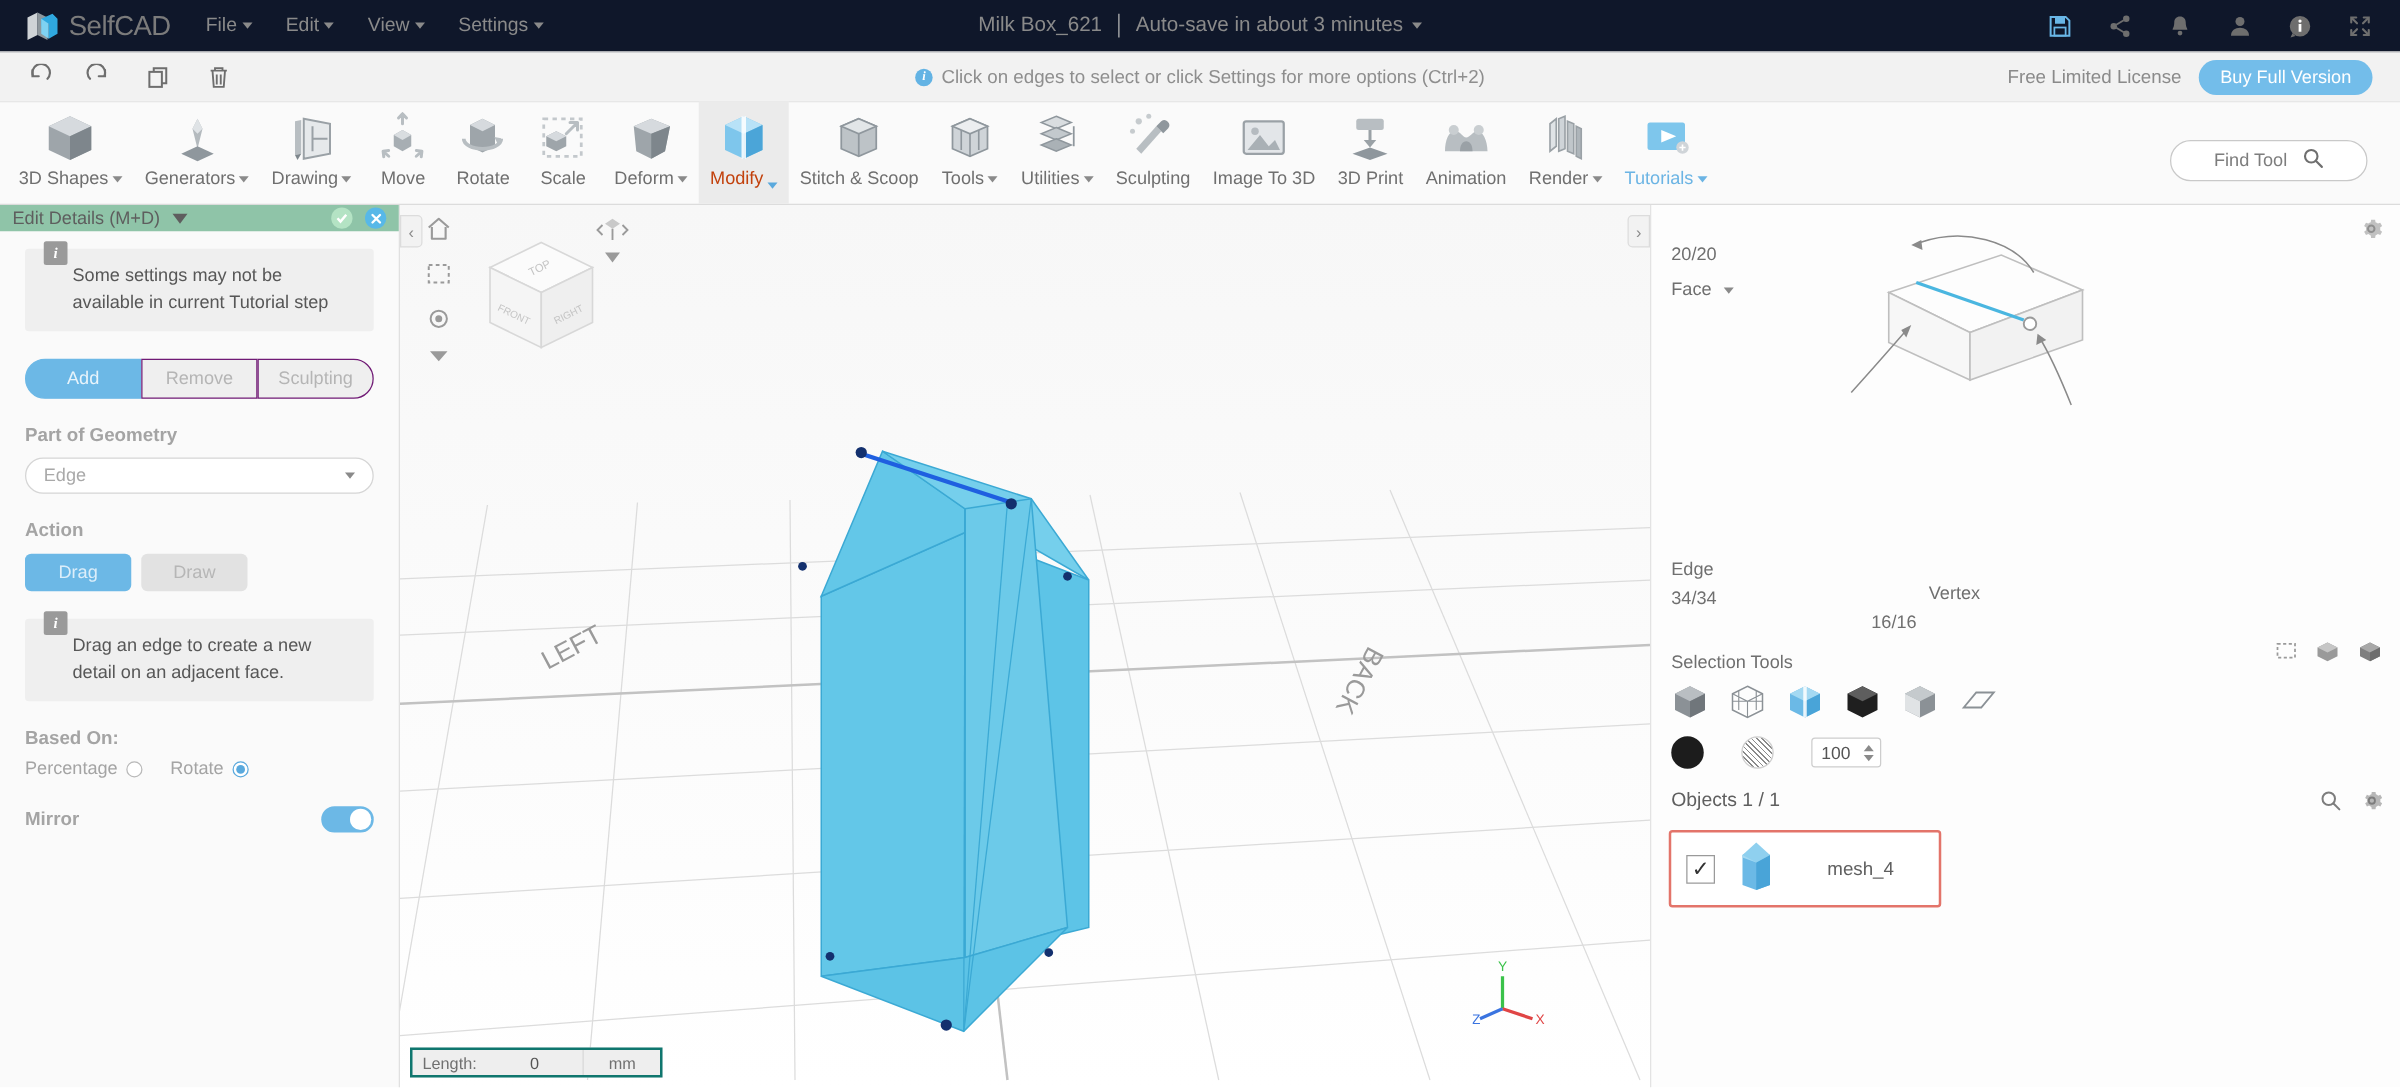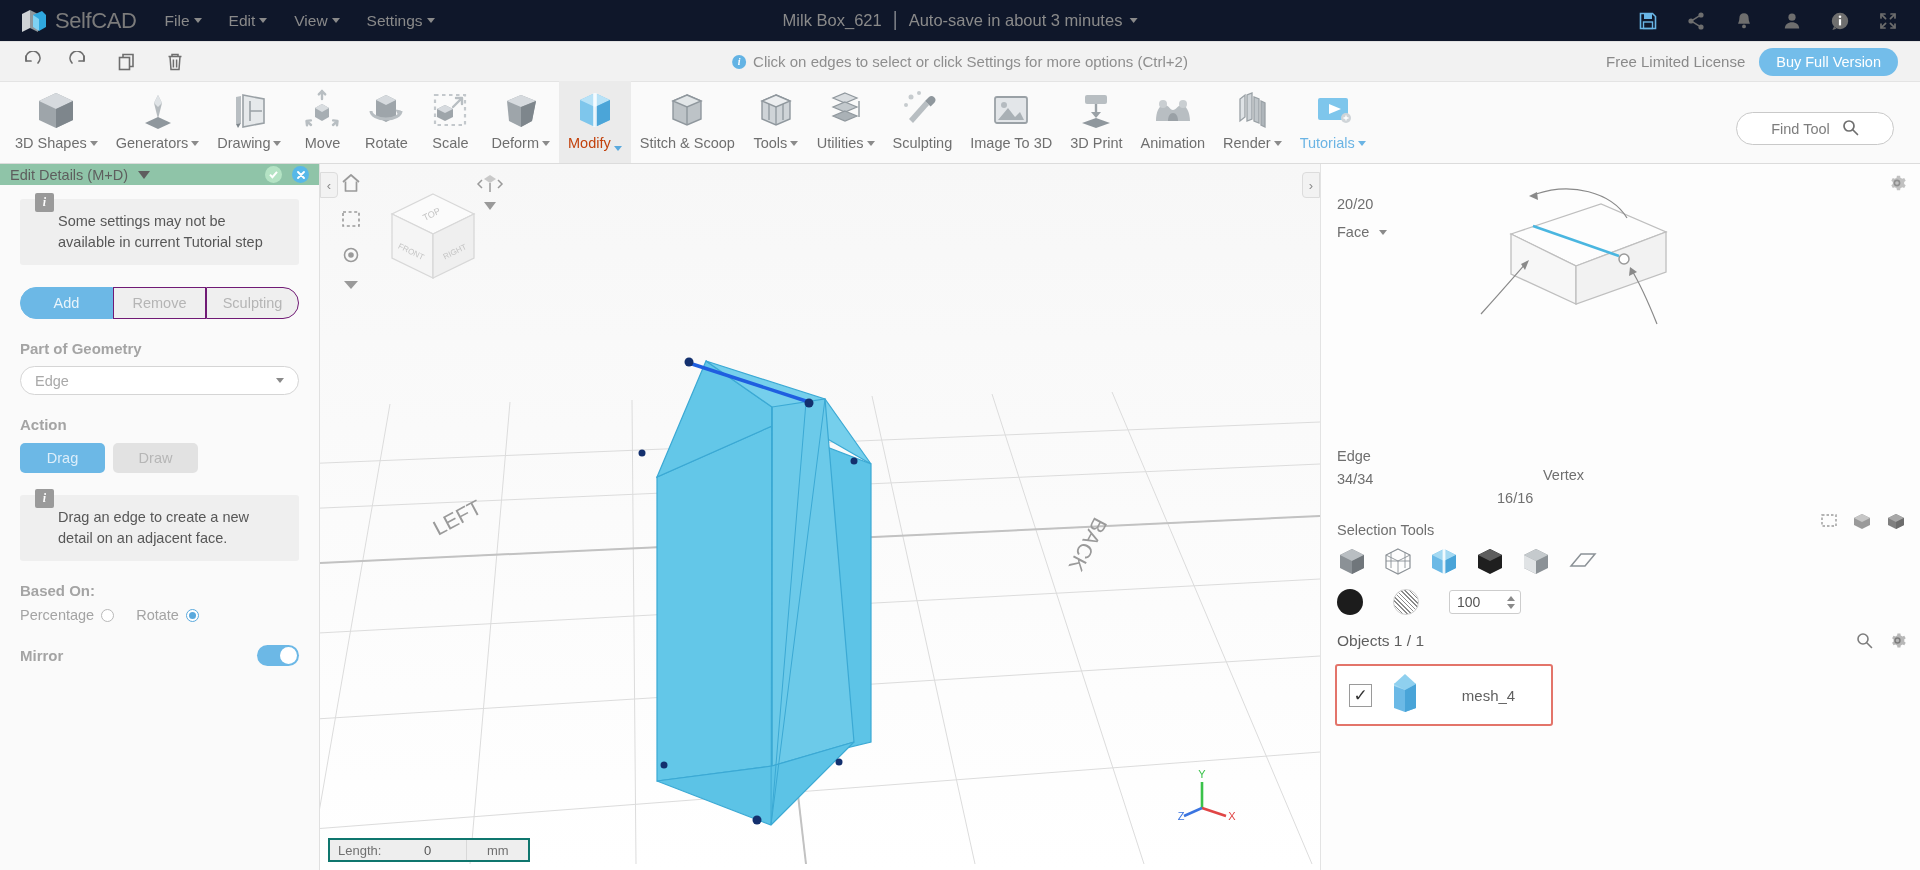--- a/index.html
+++ b/index.html
@@ -215,21 +215,21 @@
   .rp-mesh-diag { position: absolute; left: 130px; top: 10px; }
   .rp-seltools-lbl { position: absolute; left: 16px; top: 358px; font-size: 14.5px; color: #6f6f6f; }
   .rp-seltools-icons { position: absolute; right: 14px; top: 348px; display: flex; gap: 14px; align-items: center; }
   .rp-selrow { position: absolute; left: 16px; top: 382px; display: flex; gap: 16px; align-items: center; }
   .rp-selrow .si { cursor: pointer; display:flex; align-items:center; }
   .rp-matrow { position: absolute; left: 16px; top: 425px; display: flex; gap: 30px; align-items: center; }
   .swatch-black { width: 26px; height: 26px; border-radius: 50%; background: #1c1c1c; cursor: pointer; }
   .swatch-hatch { width: 26px; height: 26px; border-radius: 50%; cursor: pointer;
     background-image: repeating-linear-gradient(45deg, #8a8a8a 0 1px, #fff 1px 3px); border: 1px solid #cfcfcf; }
   .spin {
-    width: 72px; height: 24px; border: 1px solid #cdcdcd; border-radius: 3px;
+    width: 56px; height: 24px; border: 1px solid #cdcdcd; border-radius: 3px;
     background: #fff; display: flex; align-items: center; padding-left: 7px;
     font-size: 14px; color: #555; position: relative;
   }
   .spin .arrows { position: absolute; right: 5px; display: flex; flex-direction: column; gap: 3px; }
   .arr-u { width:0;height:0;border-left:4px solid transparent;border-right:4px solid transparent;border-bottom:5px solid #8a8a8a;}
   .arr-d { width:0;height:0;border-left:4px solid transparent;border-right:4px solid transparent;border-top:5px solid #8a8a8a;}
   .rp-objects { position: absolute; left: 16px; top: 468px; font-size: 15.5px; color: #5f5f5f; }
   .rp-obj-icons { position: absolute; right: 14px; top: 468px; display: flex; gap: 16px; align-items: center; }
   .obj-card {
     position: absolute; left: 14px; top: 500px; width: 218px; height: 62px;

